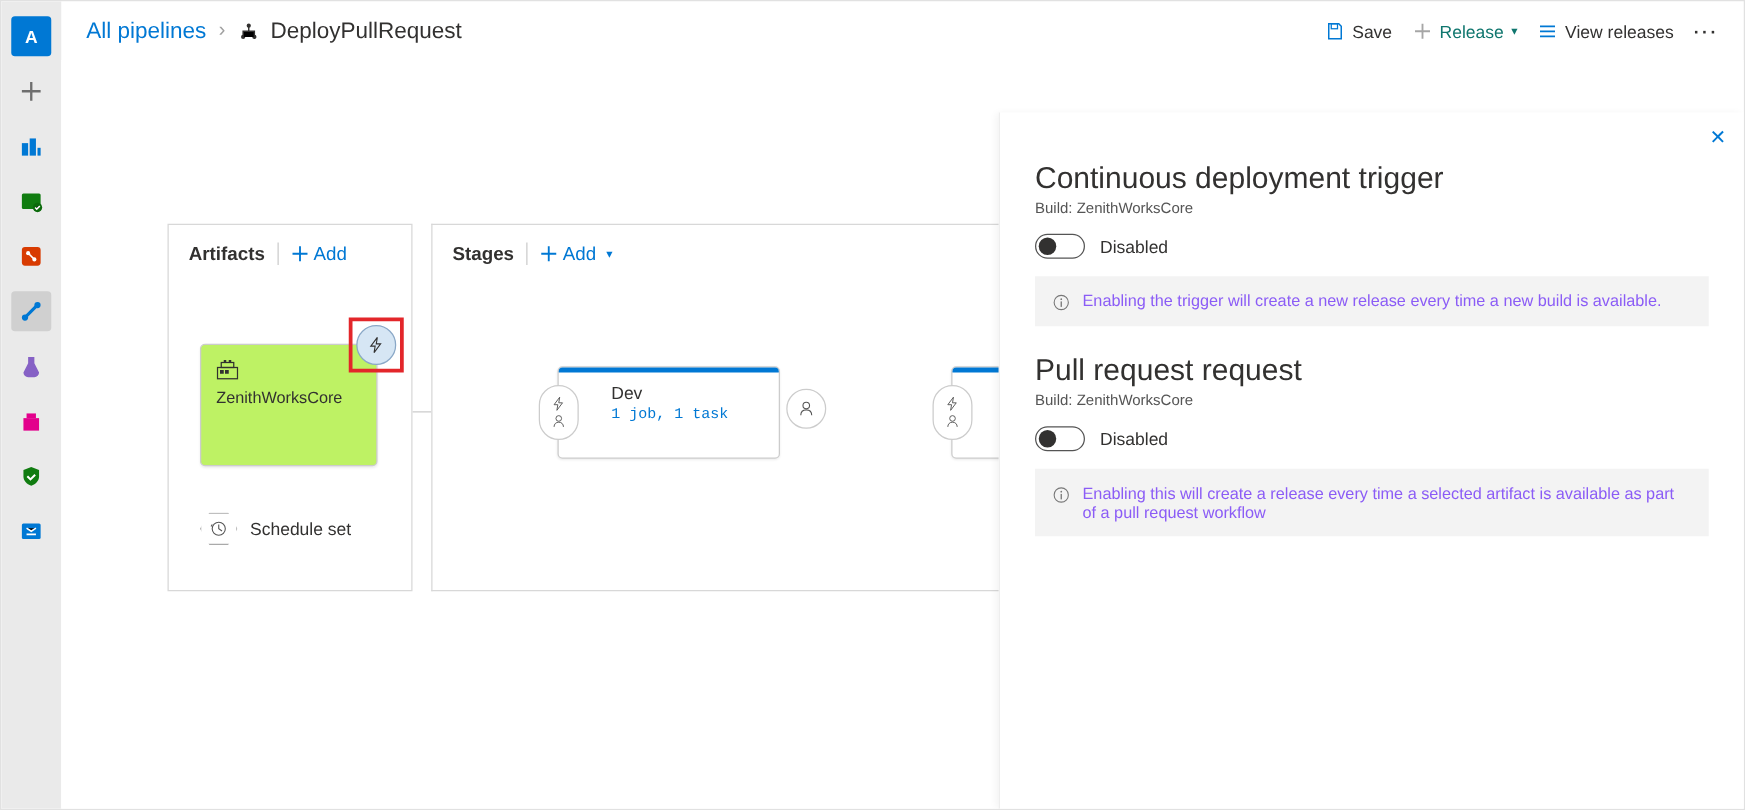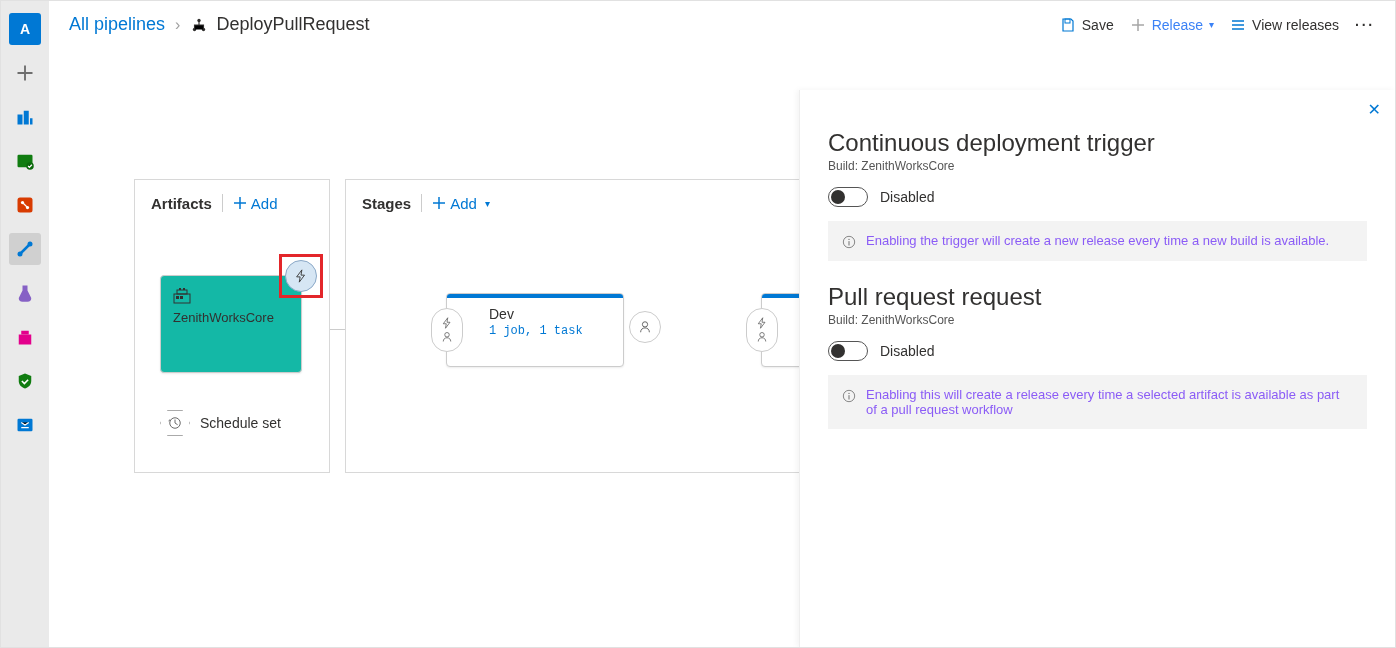--- a/index.html
+++ b/index.html
@@ -12,35 +12,35 @@
   .rail-item.selected { background:#d0d0d0;}
   .rail-plus { color:#6e6e6e;}
   .main { position:absolute; left:48px; right:0; top:0; bottom:0; display:flex; flex-direction:column;}
   .hdr { height:48px; display:flex; align-items:center; padding:0 20px; border-bottom:1px solid #fff;}
   .crumb-link { color:#0078d4; font-size:18px; cursor:pointer; }
   .crumb-sep { color:#a0a0a0; margin:0 10px; font-size:16px;}
   .crumb-icon { margin-right:8px; display:inline-flex;}
   .crumb-title { font-size:18px; color:#323130;}
   .hdr-spacer { flex:1;}
   .hdr-btn { display:flex; align-items:center; margin-left:16px; color:#323130; cursor:pointer; font-size:14px;}
-  .hdr-btn.disabled { color:#3b82f6; cursor:default;}
+  .hdr-btn.disabled { color:#0f766e; cursor:default;}
   .hdr-btn svg { width:16px; height:16px; margin-right:6px;}
   .tabs { height:40px; display:flex; align-items:flex-end; padding:0 20px; border-bottom:1px solid #e1e1e1;}
   .tab { padding:8px 0; margin-right:28px; cursor:pointer; color:#323130; border-bottom:2px solid transparent; font-size:14px;}
   .tab.active { border-bottom-color:#0078d4; }
   .tab .chev { margin-left:4px; font-size:11px; color:#666;}
   .canvas { position:relative; flex:1; background:#fff; }
   .panel-box { position:absolute; border:1px solid #d8d8d8; background:#fff; }
   .artifacts-panel { left:85px; top:130px; width:196px; height:294px; }
   .stages-panel { left:296px; top:130px; width:500px; height:294px; border-right:none;}
   .panel-header { display:flex; align-items:center; padding:14px 16px 10px; font-weight:600; font-size:15px;}
   .divider { width:1px; height:18px; background:#ccc; margin:0 10px;}
   .add-link { color:#0078d4; font-weight:400; display:flex; align-items:center; cursor:pointer;}
   .add-link svg { width:14px; height:14px; margin-right:4px;}
-  .artifact-card { position:absolute; left:25px; top:95px; width:142px; height:98px; border:1px solid #ccc; border-radius:4px; background:#14b8a6; box-shadow:0 1px 2px rgba(0,0,0,0.08); padding:12px; cursor:pointer;}
+  .artifact-card { position:absolute; left:25px; top:95px; width:142px; height:98px; border:1px solid #ccc; border-radius:4px; background:#bef264; box-shadow:0 1px 2px rgba(0,0,0,0.08); padding:12px; cursor:pointer;}
   .artifact-card .bld-icon{ font-size:16px;}
   .artifact-card .aname { margin-top:6px; font-size:13px;}
   .trigger-badge { position:absolute; right:-16px; top:-16px; width:32px; height:32px; border-radius:50%; border:1px solid #8aa8c7; background:#d6e6f4; display:flex; align-items:center; justify-content:center; cursor:pointer;}
   .trigger-highlight { position:absolute; right:-22px; top:-22px; width:44px; height:44px; border:3px solid #e3262a; pointer-events:none;}
   .schedule-row { position:absolute; left:25px; top:230px; display:flex; align-items:center; cursor:pointer;}
   .hex { width:30px; height:26px; background:#fff; border:1px solid #aaa; display:flex; align-items:center; justify-content:center; margin-right:10px; clip-path: polygon(25% 0, 75% 0, 100% 50%, 75% 100%, 25% 100%, 0 50%);}
   .connector { position:absolute; height:1px; background:#ccc;}
   .stage-card { position:absolute; width:178px; height:74px; border:1px solid #ccc; border-radius:4px; background:#fff; box-shadow:0 1px 2px rgba(0,0,0,0.08); cursor:pointer;}
   .stage-card .bar { height:4px; background:#0078d4; border-radius:3px 3px 0 0;}
   .stage-card .inner { padding:8px 10px 8px 42px;}

